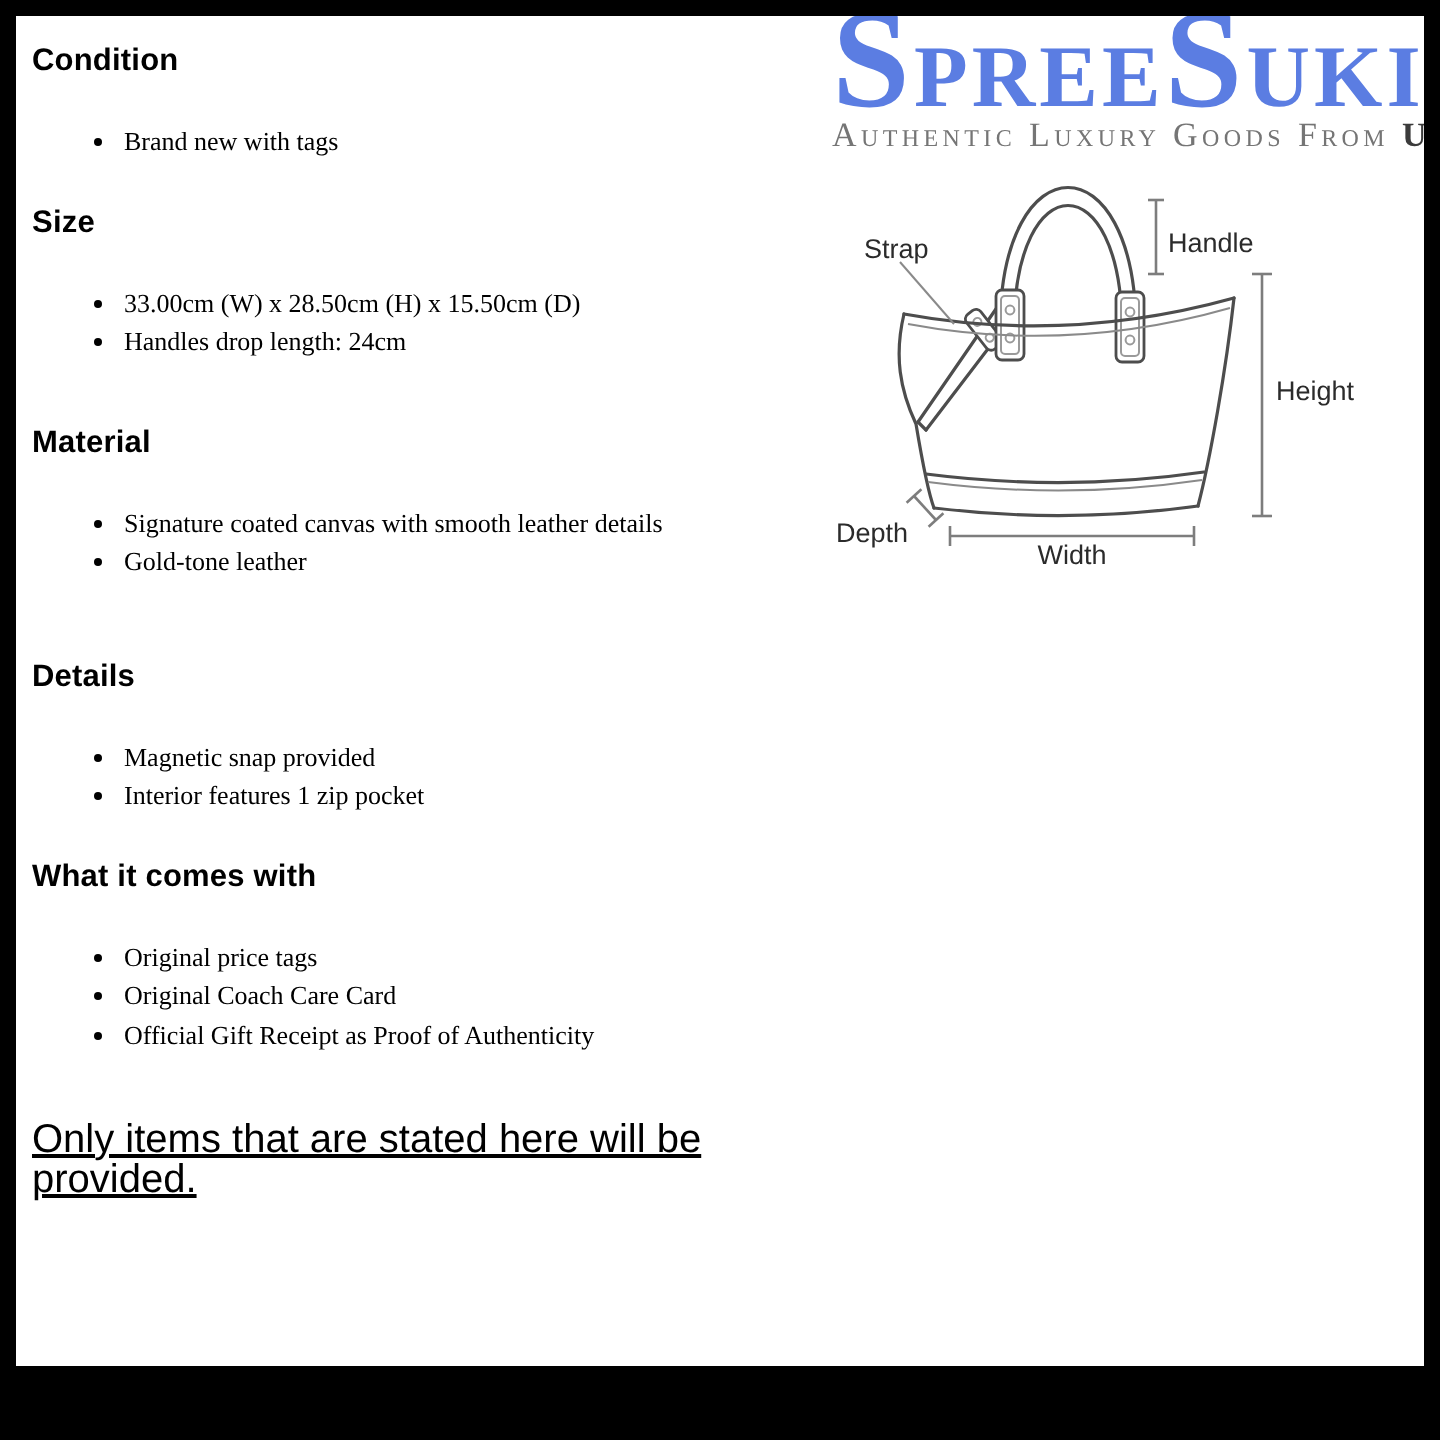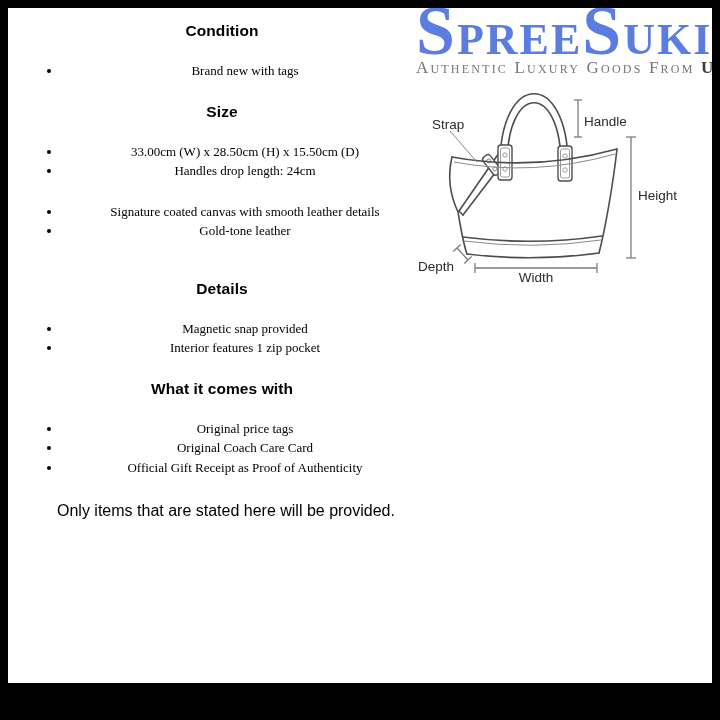--- a/index.html
+++ b/index.html
@@ -13,21 +13,21 @@
   .page {
     position: absolute;
     left: 8px; top: 8px;
     width: 704px; height: 675px;
     background: #fff;
     padding: 14px 0 0 8px;
     overflow: hidden;
     color: #000;
   }
   
-  .content { width: 412px; text-align: center; }
+  .content { width: 412px; }
   h3.sec {
     font-size: 15.5px;
     font-weight: bold;
     margin: 22px 0 0 0;
     letter-spacing: 0.1px;
   }
   h3.sec.first { margin-top: 0; }
   h3.sec.mt-lg { margin-top: 32px; }
   h3.sec.mt-xl { margin-top: 39px; }
   .content p {
@@ -40,23 +40,24 @@
     margin: 21px 0 0 0;
     padding-left: 46px;
     list-style: disc;
   }
   .content li {
     font-size: 13px;
     line-height: 19.5px;
     font-family: Liberation Serif, serif;
   }
   p.footer-note {
-    font-size: 16px;
-    margin-top: 24px;
+    font-size: 20px;
+    margin-top: 34px;
     width: 420px;
+    text-decoration: underline;
   }
   
   .right-col {
     position: absolute;
     top: 0; right: 0;
     width: 296px;
     height: 300px;
     overflow: hidden;
   }
   .logo {
@@ -190,20 +191,21 @@
     <ul>
       <li>Brand new with tags</li>
     </ul>
 
     <h3 class="sec">Size</h3>
     <ul>
       <li>33.00cm (W) x 28.50cm (H) x 15.50cm (D)</li>
       <li>Handles drop length: 24cm</li>
     </ul>
 
+    <h3 class="sec mt-lg">Material</h3>
     <ul>
       <li>Signature coated canvas with smooth leather details</li>
       <li>Gold-tone leather</li>
     </ul>
 
     <h3 class="sec mt-xl">Details</h3>
     <ul>
       <li>Magnetic snap provided</li>
       <li>Interior features 1 zip pocket</li>
     </ul>

